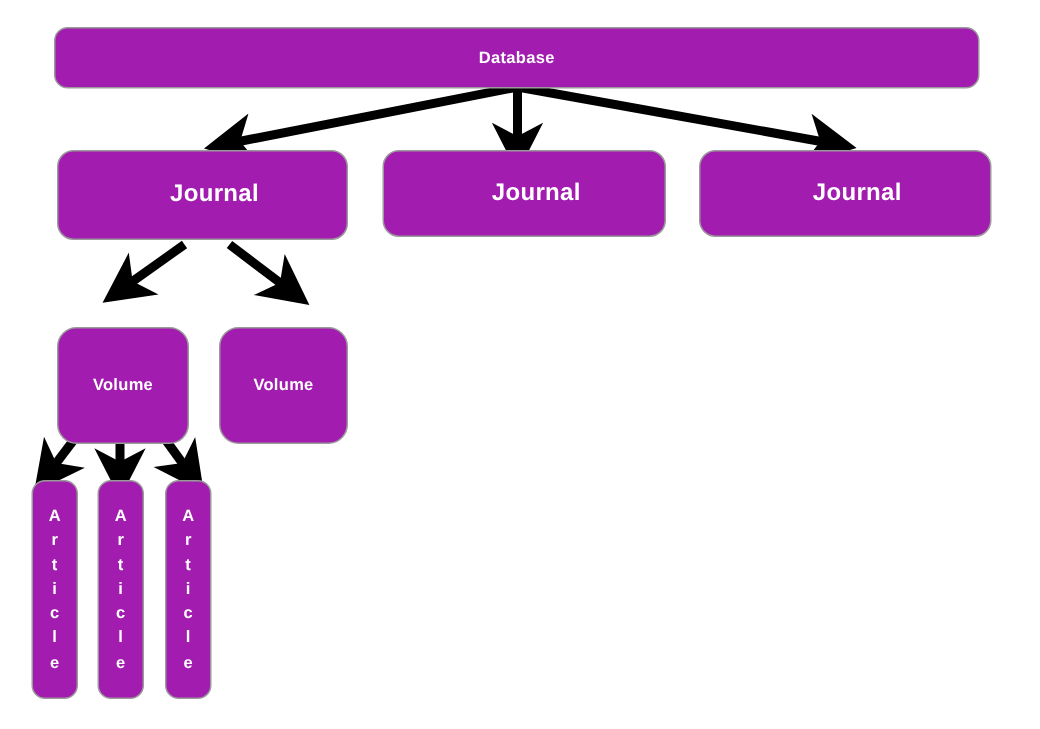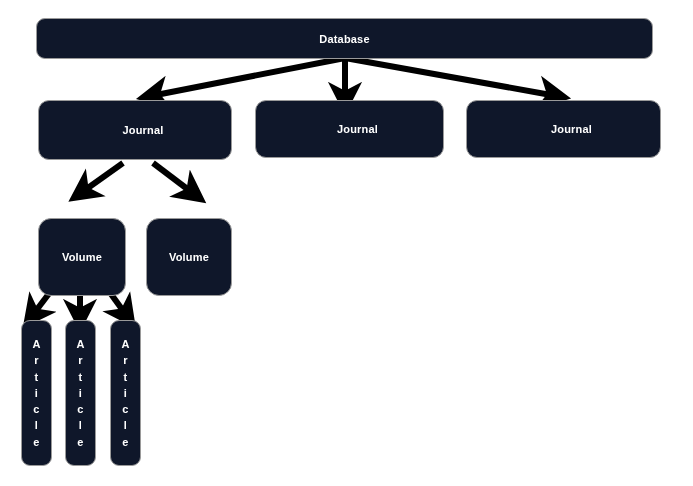--- a/index.html
+++ b/index.html
@@ -25,37 +25,37 @@
     position: absolute;
     left: 0;
     top: 0;
     width: 693px;
     height: 486px;
     pointer-events: none;
   }
   .node {
     position: absolute;
     box-sizing: border-box;
-    background: #0f172a;
+    background: #a21caf;
     border: 1px solid #9a9a9a;
     display: flex;
     align-items: center;
     justify-content: center;
     color: #ffffff;
     font-weight: bold;
     letter-spacing: 0.2px;
     user-select: none;
   }
   .node-database {
     border-radius: 9px;
     font-size: 11px;
   }
   .node-journal {
     border-radius: 11px;
-    font-size: 11px;
+    font-size: 16px;
     padding-left: 16px;
   }
   .node-volume {
     border-radius: 13px;
     font-size: 11px;
     margin-top: 20px;
   }
   .node-article {
     border-radius: 9px;
     font-size: 11px;

